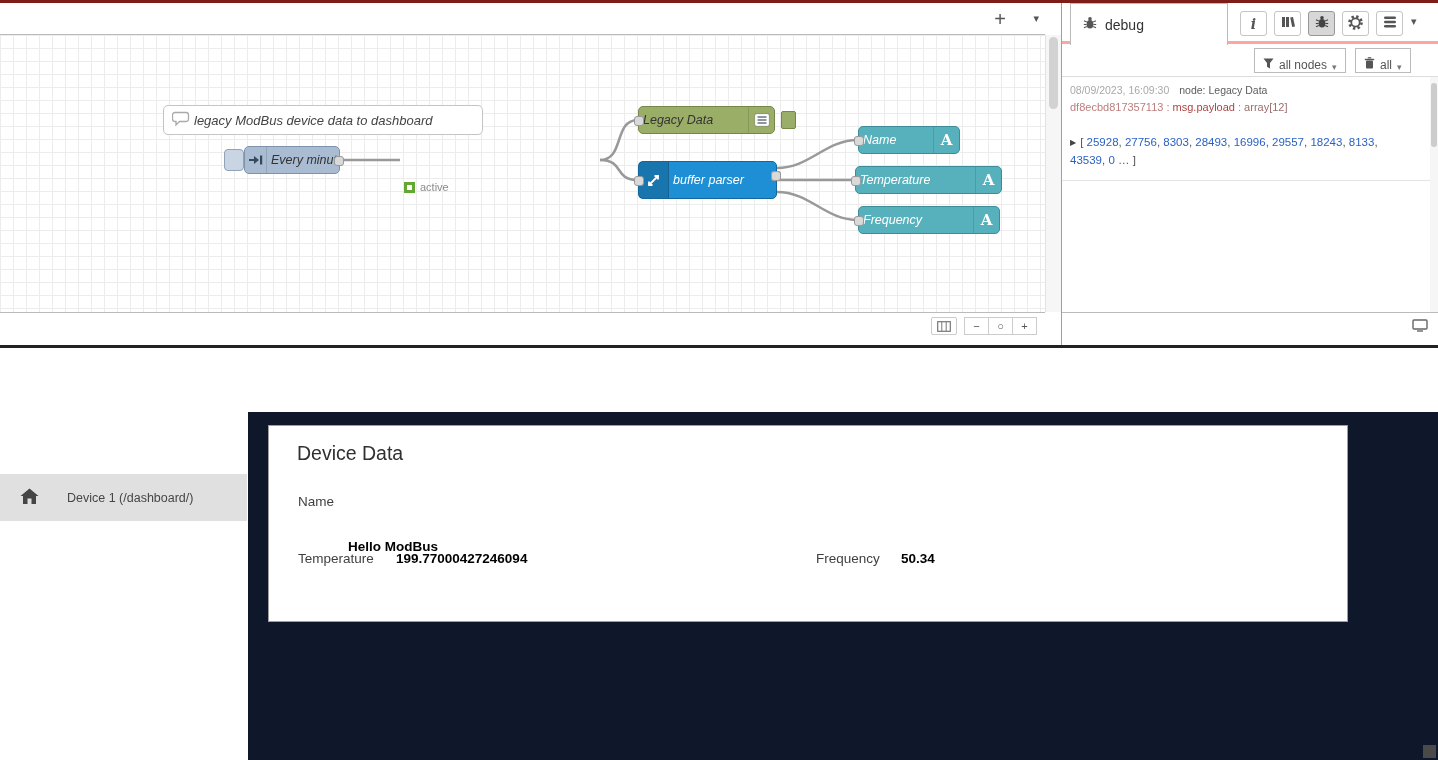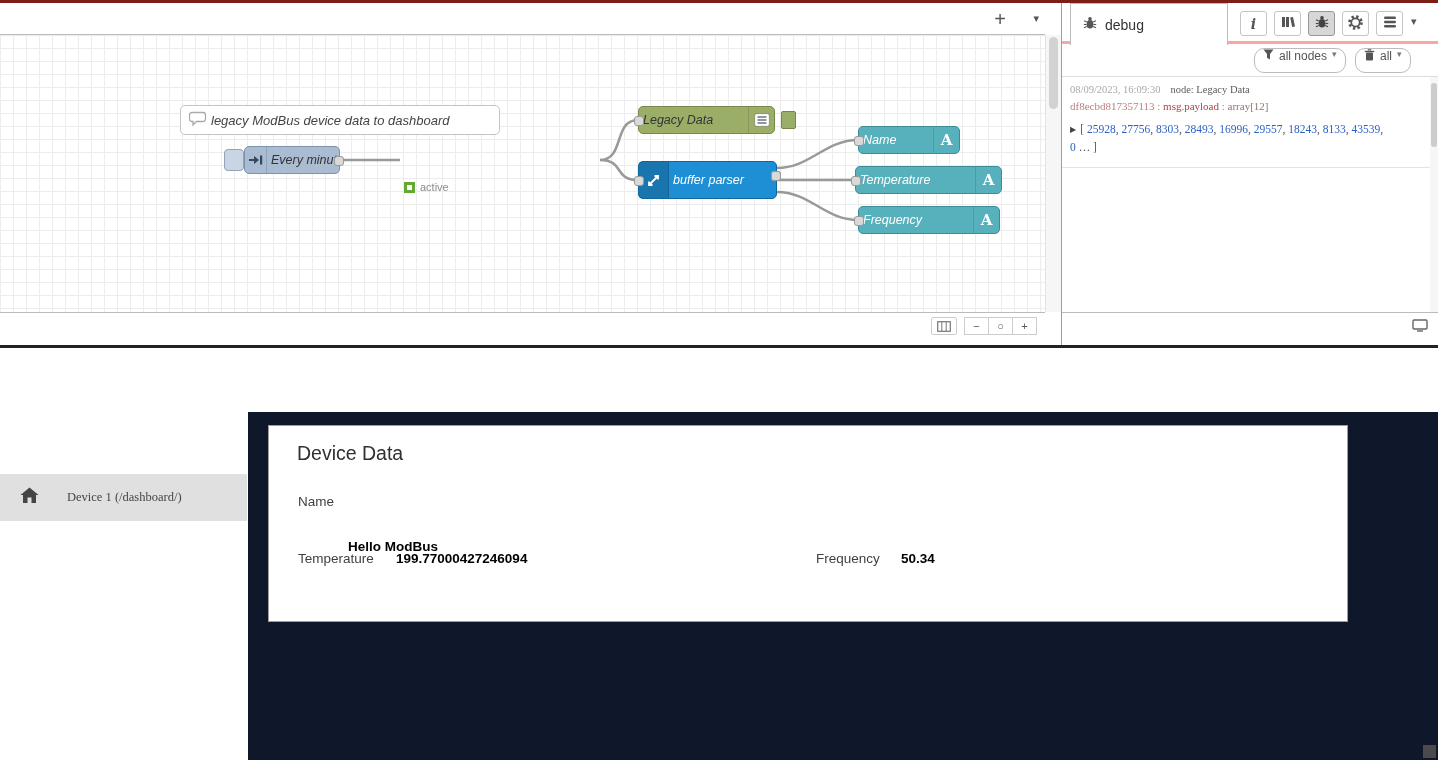--- a/index.html
+++ b/index.html
@@ -32,21 +32,21 @@
           cursor:pointer; }
   .node .label { flex:1; text-align:left; white-space:nowrap; overflow:hidden; padding:0 4px; }
   .icon-region { align-self:stretch; display:flex; align-items:center; justify-content:center; }
   .icon-region.left  { width:27px; border-right:1px solid rgba(0,0,0,0.12); }
   .icon-region.right { width:26px; border-left:1px solid rgba(0,0,0,0.12); }
   .port { position:absolute; width:10px; height:10px; background:#d9d9d9; border:1px solid #999;
           border-radius:3px; cursor:crosshair; }
   .port.in  { left:-5px; top:9px; }
   .port.out { right:-5px; top:9px; }
 
-  #comment-node { left:180px; top:70px; width:320px; height:30px; background:#fff;
+  #comment-node { left:163px; top:70px; width:320px; height:30px; background:#fff;
                   border-color:#c4c4c4; color:#444; font-size:13px; padding-left:8px; }
   #comment-node .label { text-align:left; }
 
   #inject-button { position:absolute; left:224px; top:114px; width:20px; height:22px;
                    background:#c9d5e2; border:1px solid #90a2b8; border-radius:4px; cursor:pointer; }
   #inject-node { left:244px; top:111px; width:96px; height:28px; background:#a9bcd1;
                  border-color:#7d93ad; }
   #inject-node .icon-region.left { width:22px; }
 
   #modbus-node { left:400px; top:111px; width:200px; height:28px; background:#e0766a;
@@ -108,36 +108,36 @@
           justify-content:center; color:#555; cursor:pointer; }
   #btn-info { left:178px; } #btn-docs { left:212px; }
   #btn-debug { left:246px; background:#d7d7d7; border-color:#979797; }
   #btn-config { left:280px; } #btn-context { left:314px; }
   #sb-caret { position:absolute; left:349px; top:12px; font-size:11px; color:#555;
               background:none; border:none; cursor:pointer; }
   .i-glyph { font-family:"DejaVu Serif", serif; font-weight:bold; font-style:italic;
              font-size:14px; }
 
   #sb-filterbar { position:relative; height:33px; border-bottom:1px solid #ddd; background:#fff; }
-  .filter-btn { position:absolute; top:4px; height:25px; border:1px solid #bbb; border-radius:10px;
-                background:#fff; display:flex; align-items:flex-start; gap:5px; padding:0 8px;
+  .filter-btn { position:absolute; top:4px; height:25px; border:1px solid #bbb; border-radius:0;
+                background:#fff; display:flex; align-items:flex-end; gap:5px; padding:0 8px;
                 font-size:12px; color:#555; cursor:pointer; font-family:inherit; }
   #filter-nodes { left:192px; } #filter-clear { left:293px; }
   .small-caret { font-size:9px; color:#777; }
 
   #sb-messages { position:relative; height:235px; overflow:hidden;
-                 font-family:Liberation Serif, serif; }
+                 font-family:Liberation Sans, sans-serif; }
   .dbg-msg { border-bottom:1px solid #e4e4e4; padding:7px 28px 10px 8px; cursor:default; }
   .dbg-row1 { font-size:10.5px; color:#a9a9a9; }
   .dbg-source { color:#5c5c5c; margin-left:10px; }
   .dbg-row2 { font-size:11px; margin-top:5px; color:#bc7d7d; }
   .dbg-sep { white-space:pre; }
   .dbg-prop { color:#ad4343; }
   .dbg-type { color:#9b6f6f; }
-  .dbg-row3 { font-size:11.5px; margin-top:9px; color:#555; width:320px; line-height:1.55; }
+  .dbg-row3 { font-size:11.5px; margin-top:21px; color:#555; width:320px; line-height:1.55; }
   .dbg-caret { font-size:8px; color:#444; margin-right:4px; vertical-align:1px; cursor:pointer; }
   .dbg-num { color:#2b61c4; }
 
   #sb-vscroll { position:absolute; right:0; top:74px; width:8px; height:235px; background:#f6f6f6; }
   #sb-vscroll .vthumb { position:absolute; left:1px; top:6px; width:6px; height:64px;
                         background:#ccc; border-radius:3px; }
   #sb-footer { position:absolute; left:0; top:309px; width:100%; height:27px;
                border-top:1px solid #bbb; background:#fff; }
   #monitor-btn { position:absolute; right:10px; top:6px; background:none; border:none;
                  cursor:pointer; }
@@ -150,21 +150,21 @@
   #hamburger .bar { position:absolute; left:0; width:22px; height:2.6px; background:#3a3a3a;
                     border-radius:1px; }
   #hamburger .b1 { top:0; } #hamburger .b2 { top:6.8px; } #hamburger .b3 { top:13.6px; }
   #dash-title { position:absolute; left:74px; top:20px; font-size:20px; color:#3d3d3d; }
 
   #dash-nav { position:absolute; left:0; top:412px; width:248px; height:348px; background:#fff; }
   .nav-item { position:absolute; left:0; width:247px; height:47px; display:flex;
               align-items:center; padding-left:20px; gap:28px; font-size:12.5px; color:#5a5a5a;
               cursor:pointer; }
   #nav-0 { top:12px; } #nav-1 { top:62px; }
-  .nav-item.active { background:#e0e0e0; color:#464646;font-family:Liberation Serif, serif; }
+  .nav-item.active { background:#e0e0e0; color:#464646; }
 
   #dash-main { position:absolute; left:248px; top:412px; width:1190px; height:432px; background:#0f172a; }
   #device-card { position:absolute; left:20px; top:13px; width:1080px; height:197px;
                  border:1px solid #9e9e9e; background:#fff; }
   #card-title { position:absolute; left:28px; top:16px; font-size:19.5px; color:#303030; }
   .field-label { position:absolute; font-size:13.5px; color:#3f3f3f; }
   .field-value { position:absolute; font-size:13.5px; font-weight:bold; color:#000; }
   #f-name-label { left:29px; top:68px; }  #f-name-value { left:79px; top:68px;margin-top:45px; }
   #f-temp-label { left:29px; top:125px; } #f-temp-value { left:127px; top:125px; }
   #f-freq-label { left:547px; top:125px; } #f-freq-value { left:632px; top:125px; }

